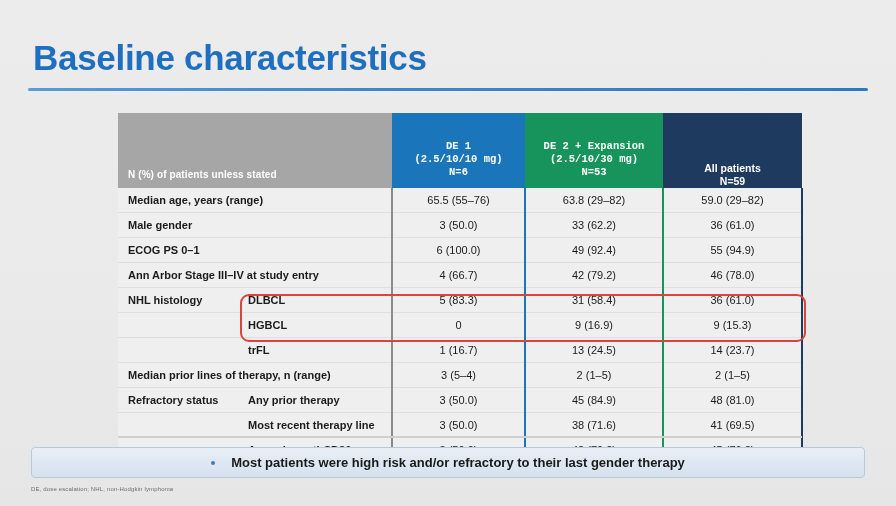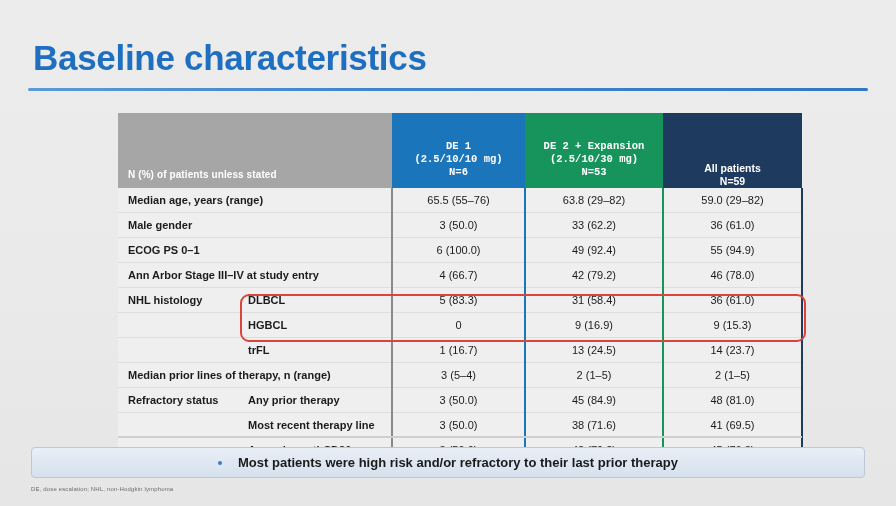--- a/index.html
+++ b/index.html
@@ -284,18 +284,18 @@
           </tr>
         </tbody>
     </table>
   </div>
 
   <div class="tbl-bottom"></div>
   <div class="redbox"></div>
 
   <div class="bullet-bar">
     <span class="bullet-dot"></span>
-    <span class="bullet-text">Most patients were high risk and/or refractory to their last prior therapy</span>
+    <span class="bullet-text">Most patients were high risk and/or refractory to their last gender therapy</span>
   </div>
 
   <div class="footnote">DE, dose escalation; NHL, non-Hodgkin lymphoma</div>
 
 </div>
 
 </body></html>

